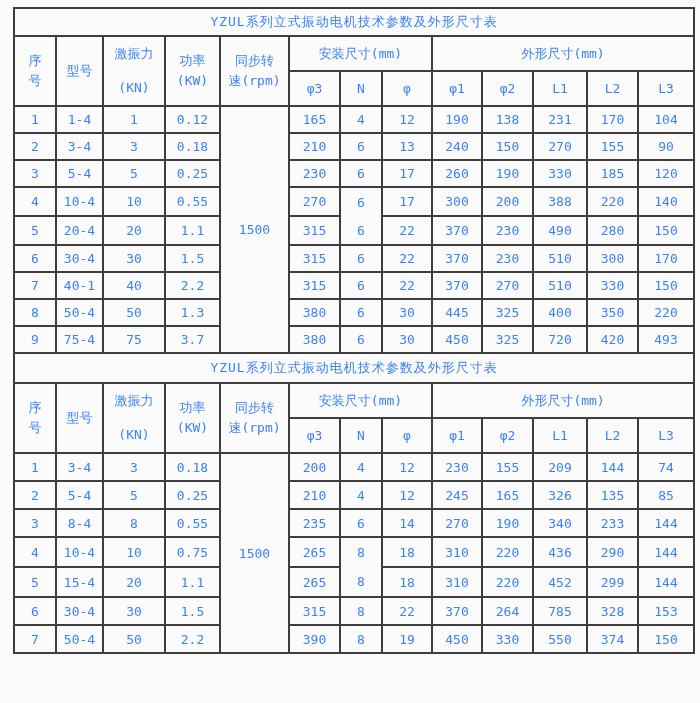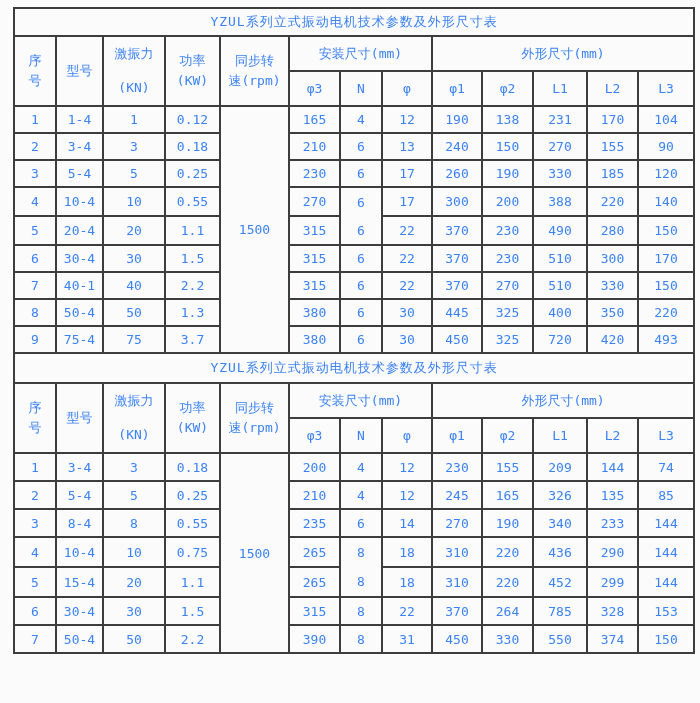--- a/index.html
+++ b/index.html
@@ -416,21 +416,21 @@
             <td>328</td>
             <td>153</td>
           </tr>
           <tr class="t-data-row">
             <td>7</td>
             <td>50-4</td>
             <td>50</td>
             <td>2.2</td>
             <td>390</td>
             <td>8</td>
-            <td>31</td>
+            <td>19</td>
             <td>450</td>
             <td>330</td>
             <td>550</td>
             <td>374</td>
             <td>150</td>
           </tr>
         </tbody>
       </table>
     </div>
 </div>

